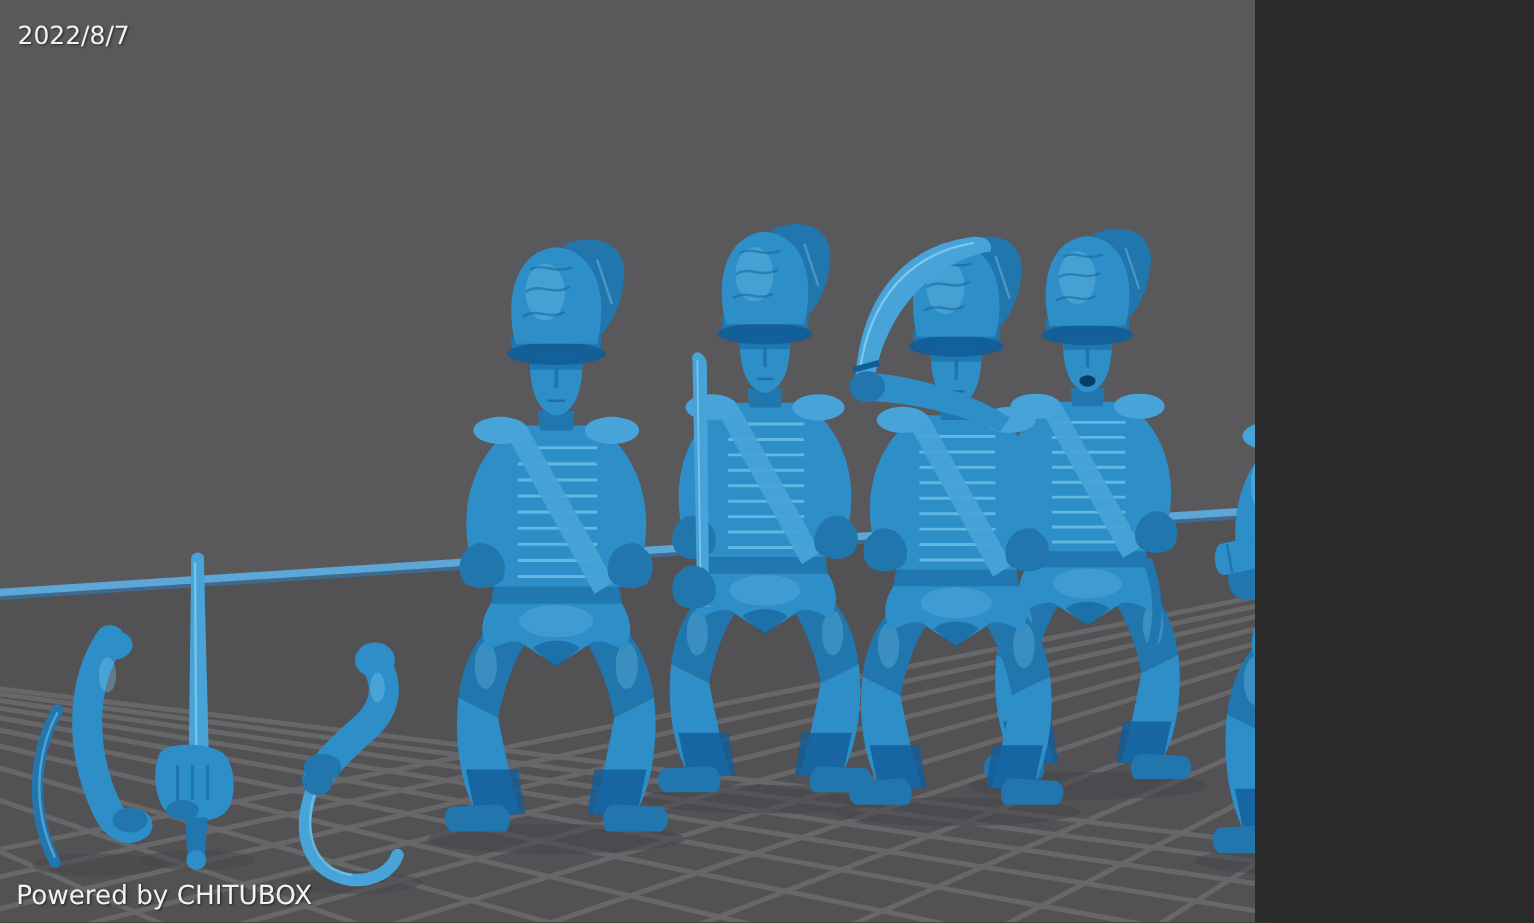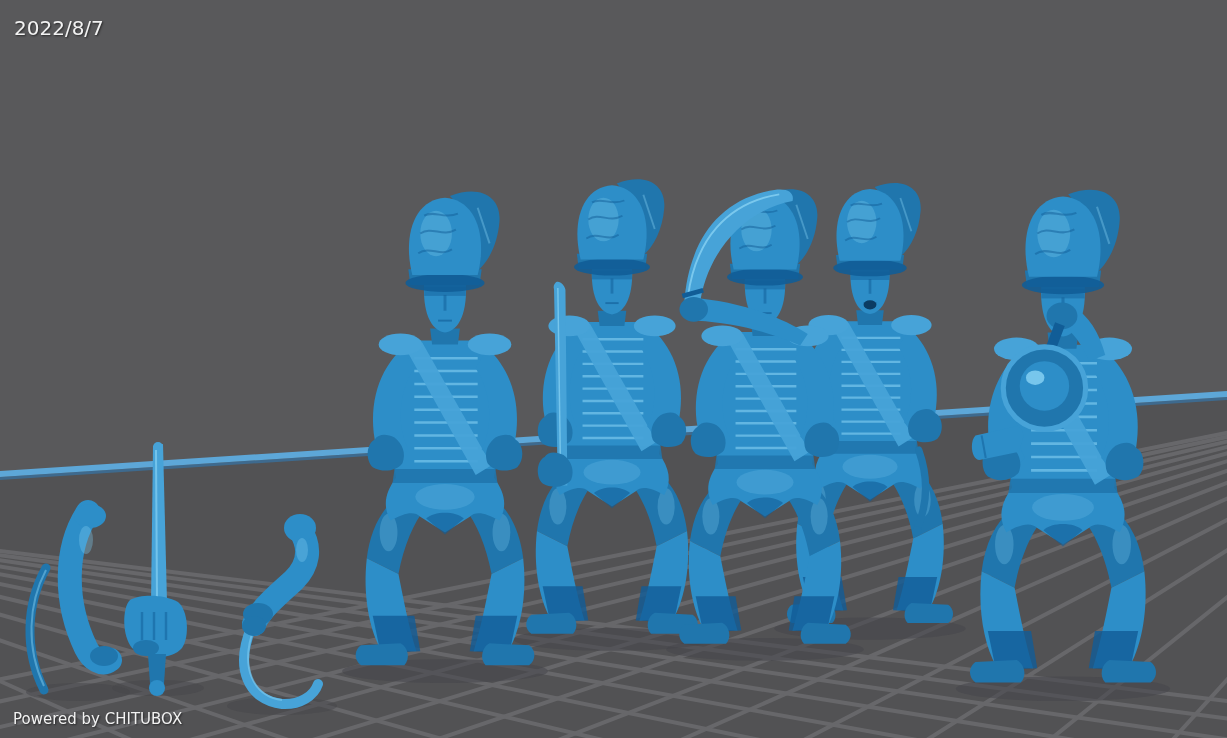--- a/index.html
+++ b/index.html
@@ -1,33 +1,34 @@
 <!DOCTYPE html>
 <html><head>
 <meta charset="utf-8">
 <style>
   html,body{margin:0;padding:0;background:#2a2a2a;}
   .stage{
     position:relative;
-    width:1227px;height:738px;
+    width:978px;height:738px;
     overflow:hidden;
     font-family:"DejaVu Sans","Liberation Sans",sans-serif;
     
     box-shadow: inset 3px 3px 0 0 #1d7f1d, inset -5px -6px 0 0 #1d7f1d;
+    padding-left: 26px;
   }
   .stage svg{position:absolute;left:0;top:0;display:block;}
   .overlay-text{
     position:absolute;
     color:#f2f2f2;
     text-shadow:1px 1px 2px rgba(0,0,0,.55);
     user-select:none;
     white-space:nowrap;
   }
   .date-label{left:14px;top:16px;font-size:20px;}
-  .watermark{left:13px;bottom:10px;font-size:15px;}
+  .watermark{left:13px;bottom:10px;font-size:21px;}
 </style>
 </head>
 <body>
 
 <div class="stage">
   <svg id="scene" width="1227" height="738" viewBox="0 0 1227 738">
       <rect x="0" y="0" width="1227" height="738" fill="#59595b"></rect>
       <defs>
         <clipPath id="floorClip">
           <polygon points="0,476 1227,396 1227,738 0,738"></polygon>

